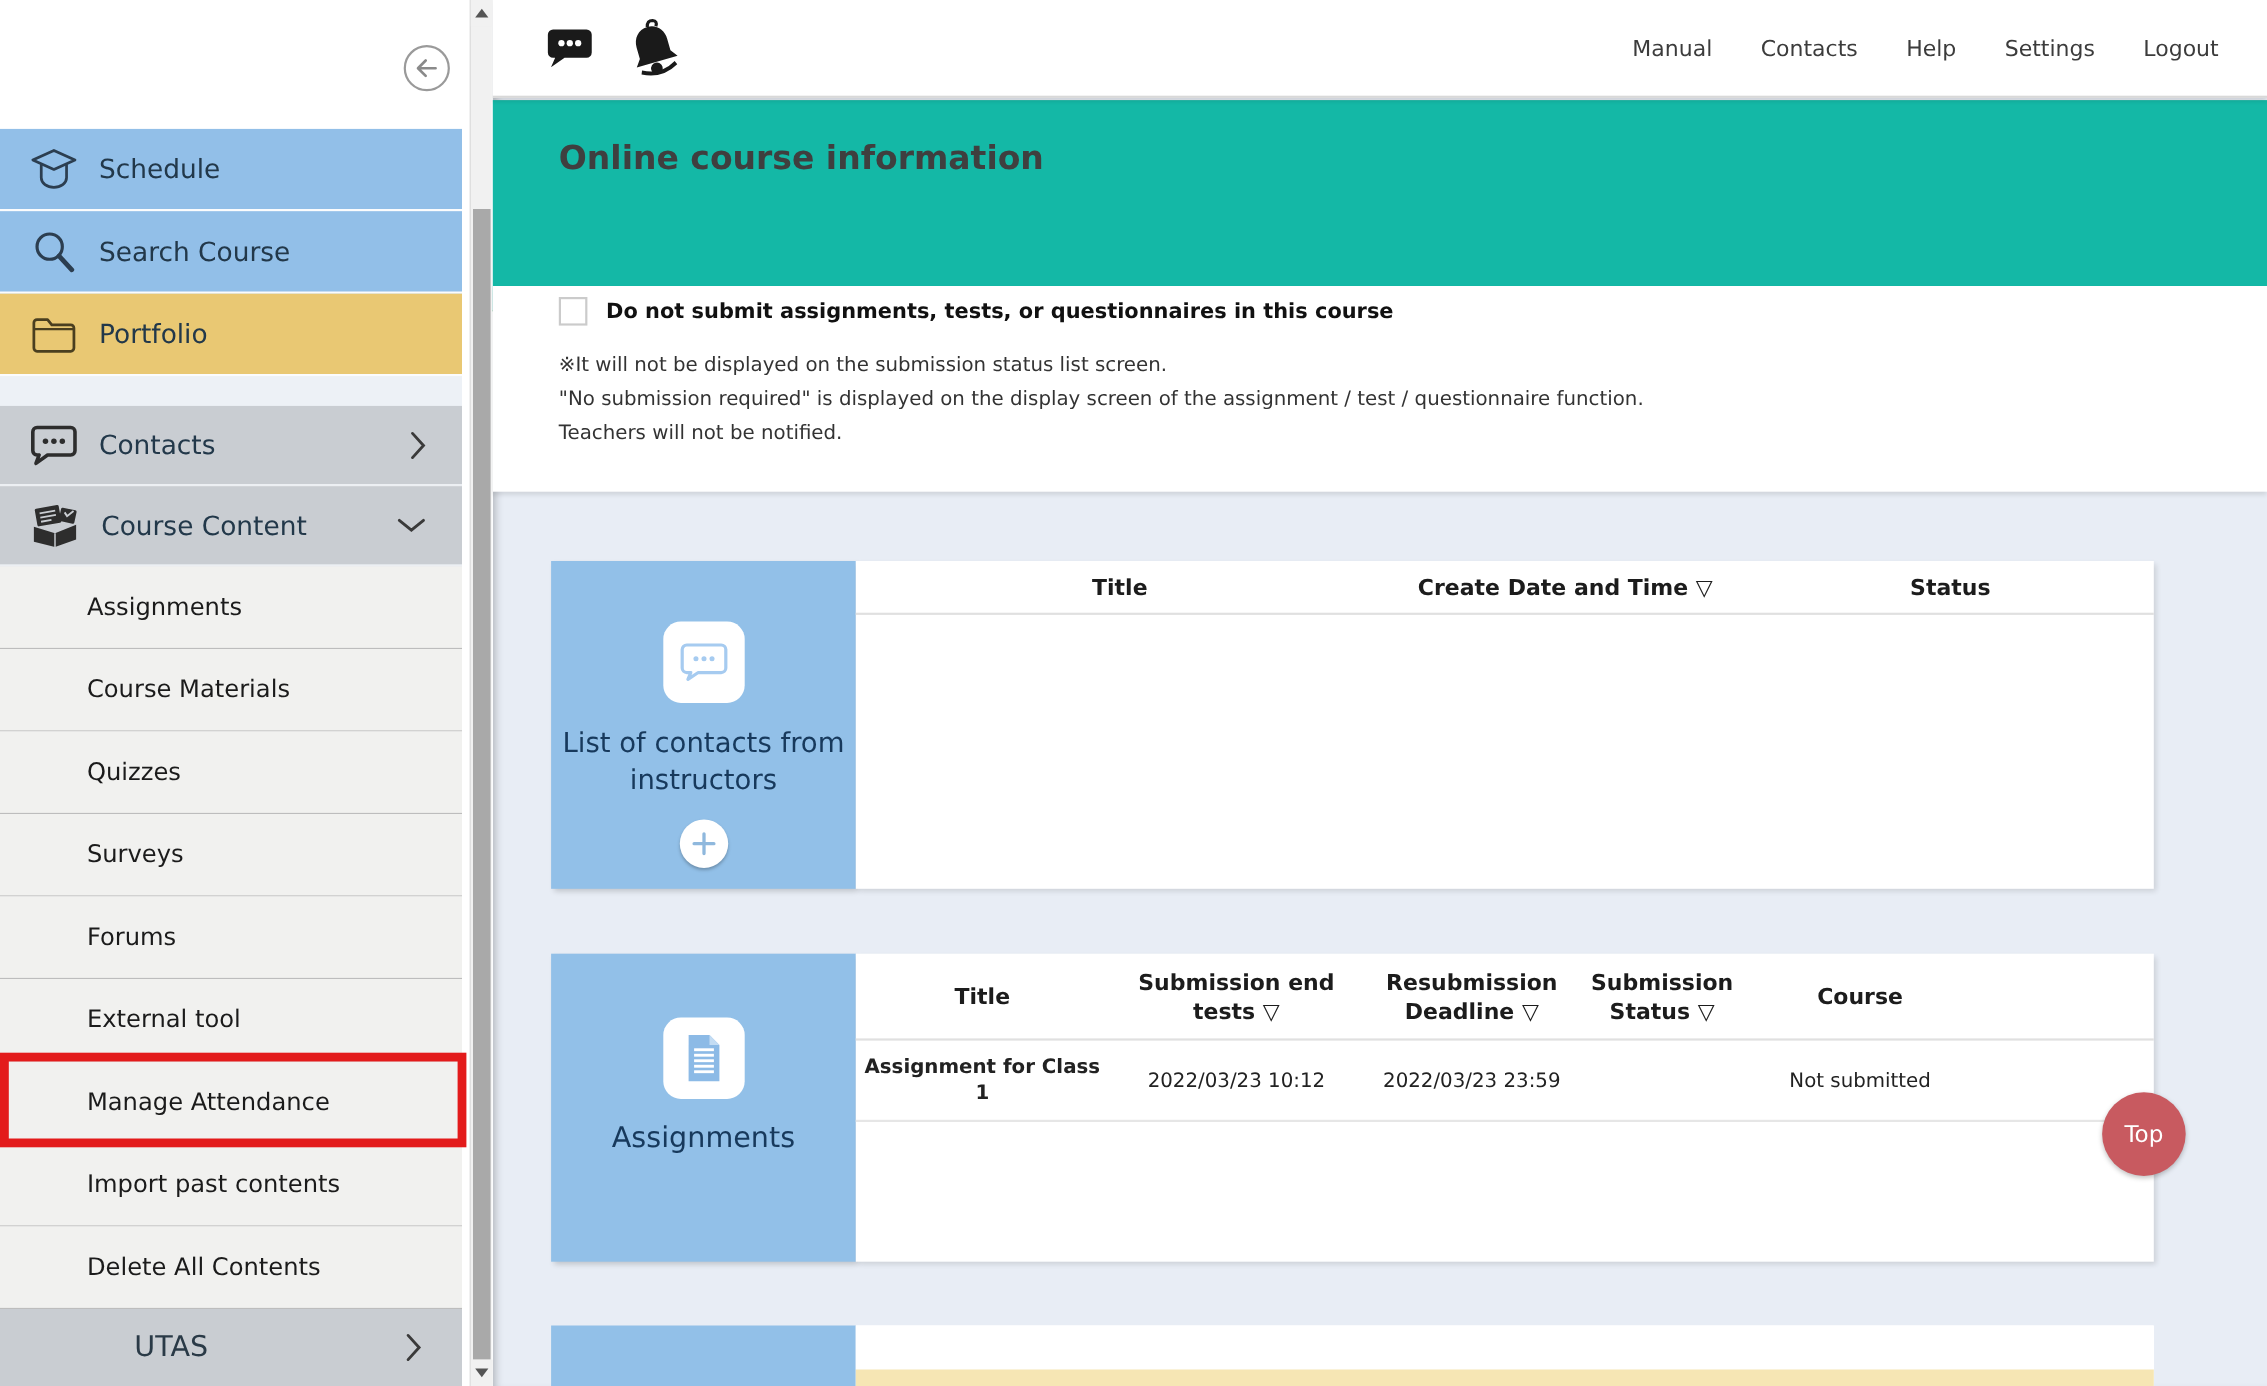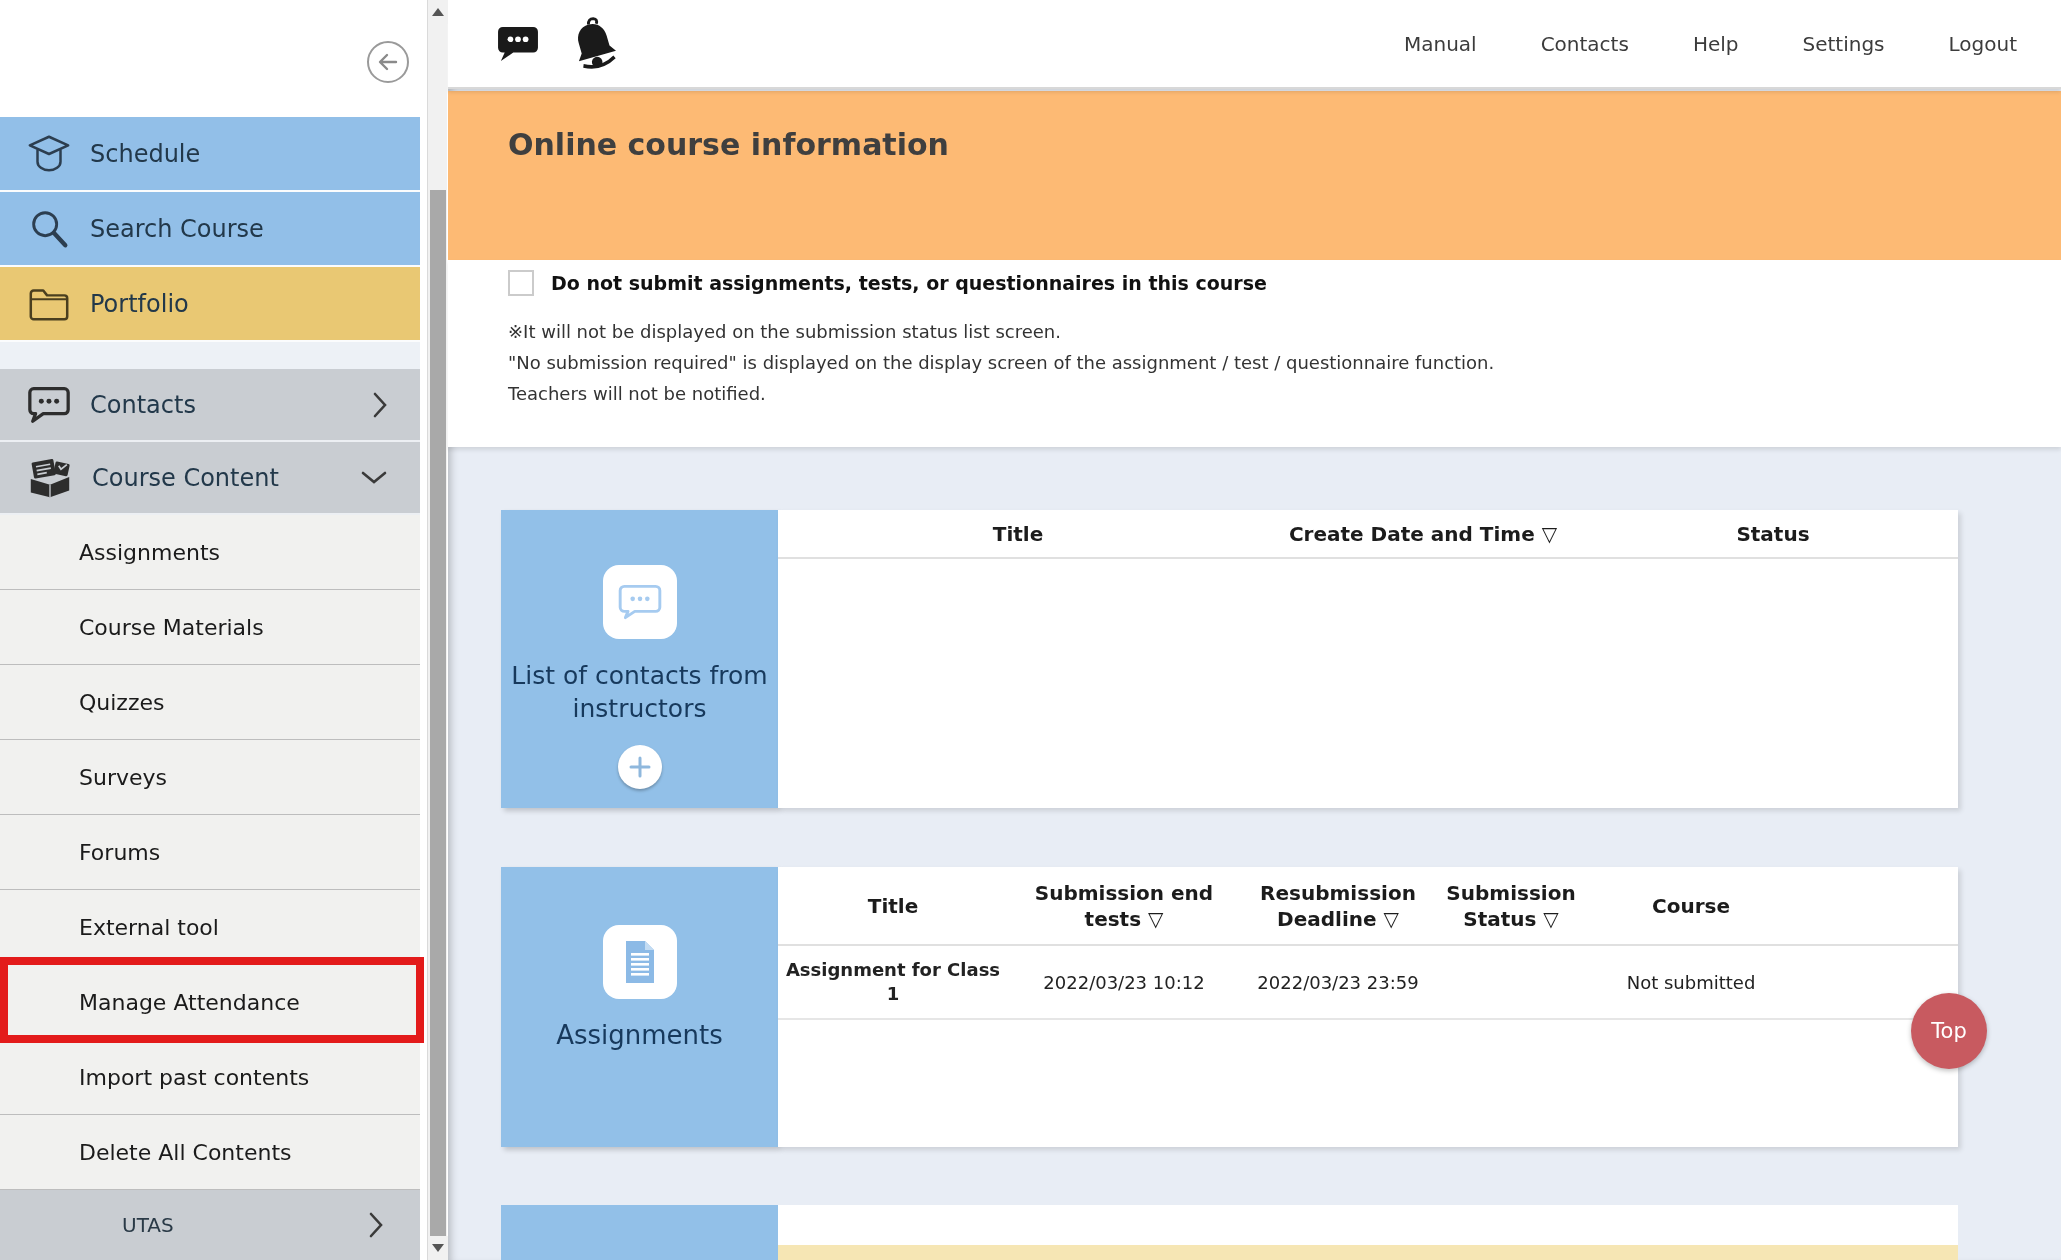--- a/index.html
+++ b/index.html
@@ -12,41 +12,41 @@
   .side-top { position:relative; height:117px; background:#ffffff; }
   .collapse-btn { position:absolute; left:367px; top:41px; width:42px; height:42px; border:2px solid #9a9a9a; border-radius:50%; background:#fff; display:flex; align-items:center; justify-content:center; }
   .side-item { display:flex; align-items:center; padding-left:26px; }
   .side-item .lbl { margin-left:18px; font-size:24px; color:#22384a; }
   .row-blue { height:75px; background:#92bfe8; border-bottom:2px solid #fbfcfd; }
   .row-yellowbg { height:75px; background:#e9c873; border-bottom:2px solid #fbfcfd; }
   .side-gap { height:27px; background:#edf1f6; }
   .row-gray { height:73px; background:#c9cdd2; border-bottom:2px solid #eceff3; }
   .chev { margin-left:auto; margin-right:32px; display:flex; align-items:center; }
   .sub-item { height:75px; background:#f1f1ef; border-bottom:1px solid #bdbdbd; display:flex; align-items:center; padding-left:79px; font-size:22px; color:#1b1b1b; }
-  .row-utas { height:70px; background:#c9cdd2; display:flex; align-items:center; padding-left:122px; font-size:20px; color:#2a3a47; }
+  .row-utas { height:70px; background:#c9cdd2; display:flex; align-items:center; padding-left:122px; font-size:26px; color:#2a3a47; }
   .row-utas .chev { margin-right:36px; }
   .highlight-box { position:absolute; left:0; top:957px; width:424px; height:86px; border:8px solid #e31b1b; z-index:6; pointer-events:none; }
 
   
   .vscroll { position:absolute; left:427px; top:0; width:20px; height:1260px; background:#f1f1f1; border-left:1px solid #dadada; z-index:4; }
   .vs-btn { position:absolute; left:0; width:20px; height:24px; background:#f1f1f1; display:flex; align-items:center; justify-content:center; }
   .vs-up { top:0; }
   .vs-down { bottom:0; }
   .tri-up { width:0; height:0; border-left:6px solid transparent; border-right:6px solid transparent; border-bottom:8px solid #555; }
   .tri-down { width:0; height:0; border-left:6px solid transparent; border-right:6px solid transparent; border-top:8px solid #555; }
   .vs-thumb { position:absolute; left:2px; width:16px; top:190px; height:1046px; background:#a9a9a9; }
 
   
   .main { position:absolute; left:448px; top:0; width:1613px; height:1260px; background:#e8edf5; box-shadow: inset 8px 0 8px -6px rgba(0,0,0,.25); z-index:1; }
   .topbar { position:absolute; left:0; top:0; width:100%; height:89px; background:#fff; border-bottom:2px solid #d8d8d8; box-shadow:0 3px 4px rgba(0,0,0,.12); display:flex; align-items:center; z-index:2; }
   .topbar-icons { display:flex; align-items:center; gap:30px; padding-left:48px; }
-  .topnav { margin-left:auto; display:flex; gap:64px; padding-right:44px; }
+  .topnav { margin-left:auto; display:flex; gap:44px; padding-right:44px; }
   .topnav .navlink { font-size:20px; color:#3c3c3c; cursor:pointer; }
 
-  .heading-sec { position:absolute; left:0; top:91px; width:100%; height:192px; background:#fdba74; border-bottom:1px solid #4d7c0f; }
+  .heading-sec { position:absolute; left:0; top:91px; width:100%; height:192px; background:#14b8a6; border-bottom:1px solid #4d7c0f; }
   .page-title { position:absolute; left:60px; top:36px; font-size:30px; font-weight:bold; color:#3f3f3f; margin:0; }
 
   .checkbox-sec { position:absolute; left:0; top:260px; width:100%; height:187px; background:#fff; box-shadow:0 3px 4px rgba(0,0,0,.10); }
   .cb-row { position:absolute; left:60px; top:10px; display:flex; align-items:center; }
   .cbox { width:26px; height:26px; border:2px solid #cbcbcb; background:#fff; }
   .cb-label { margin-left:17px; font-size:19px; font-weight:bold; color:#111; }
   .notes { position:absolute; left:60px; top:56px; font-size:18px; color:#333; line-height:31px; }
 
   .panel-table { position:absolute; left:53px; width:1457px; }
   .blue-panel { position:absolute; left:0; top:0; width:277px; background:#92c0e8; box-shadow:3px 3px 5px rgba(0,0,0,.18); }

